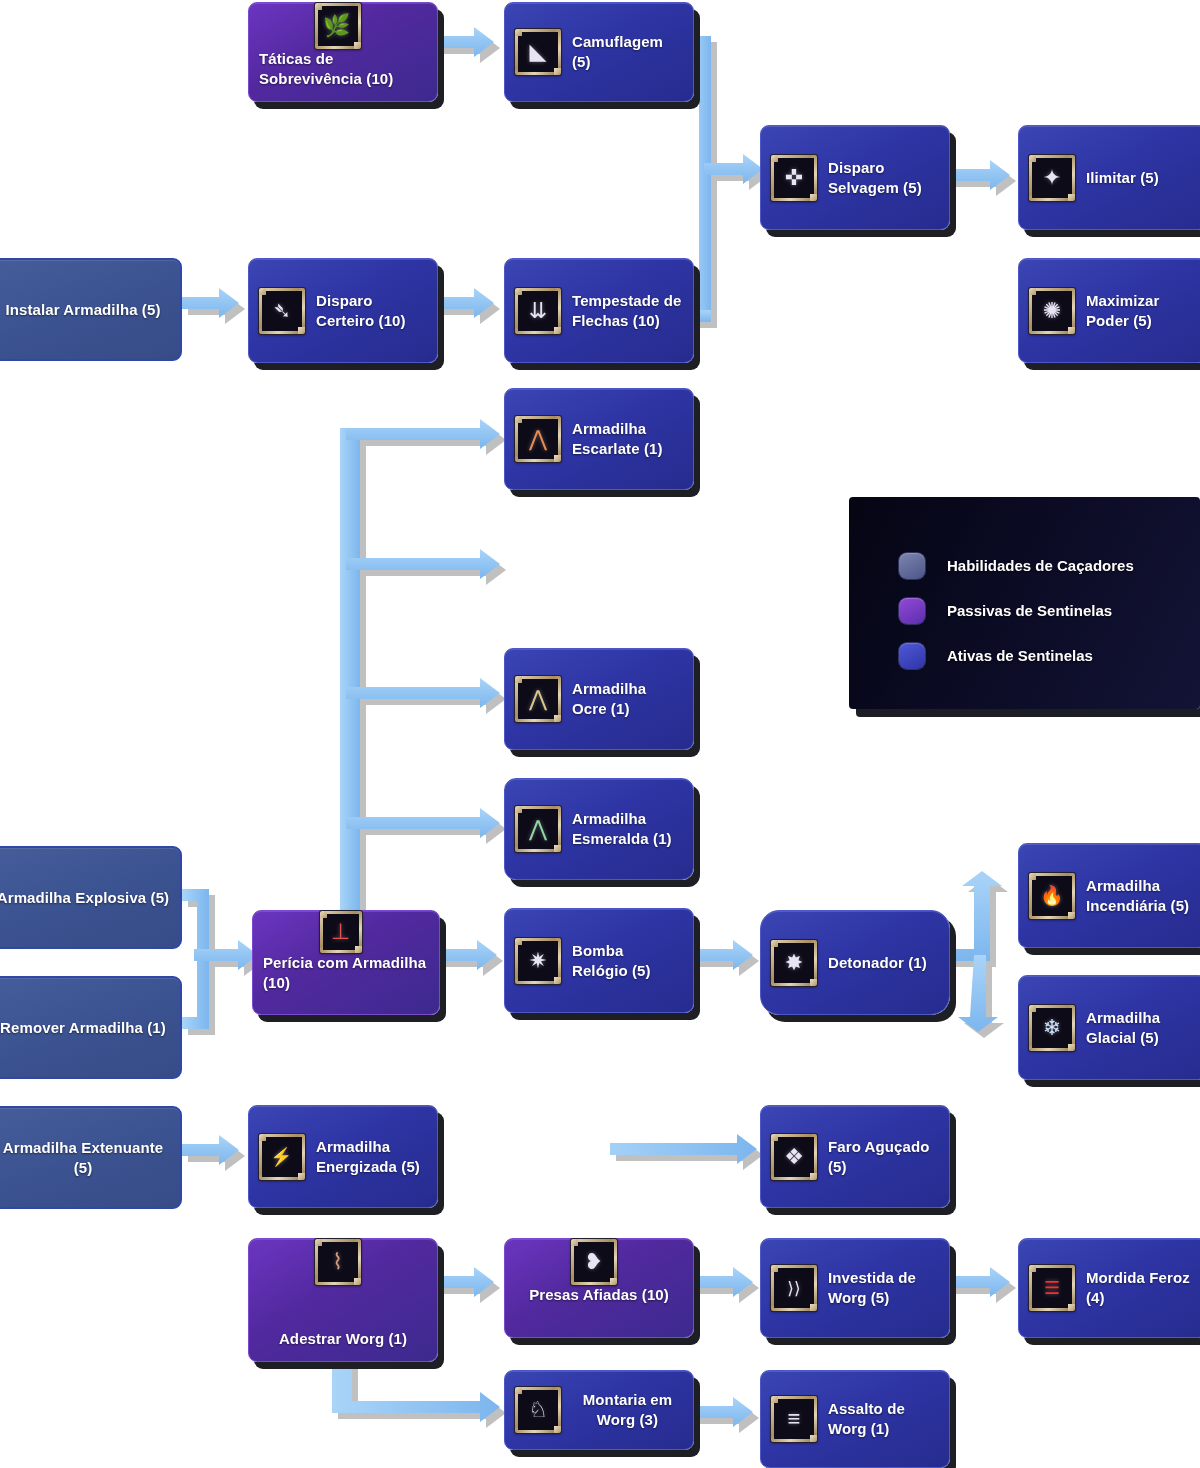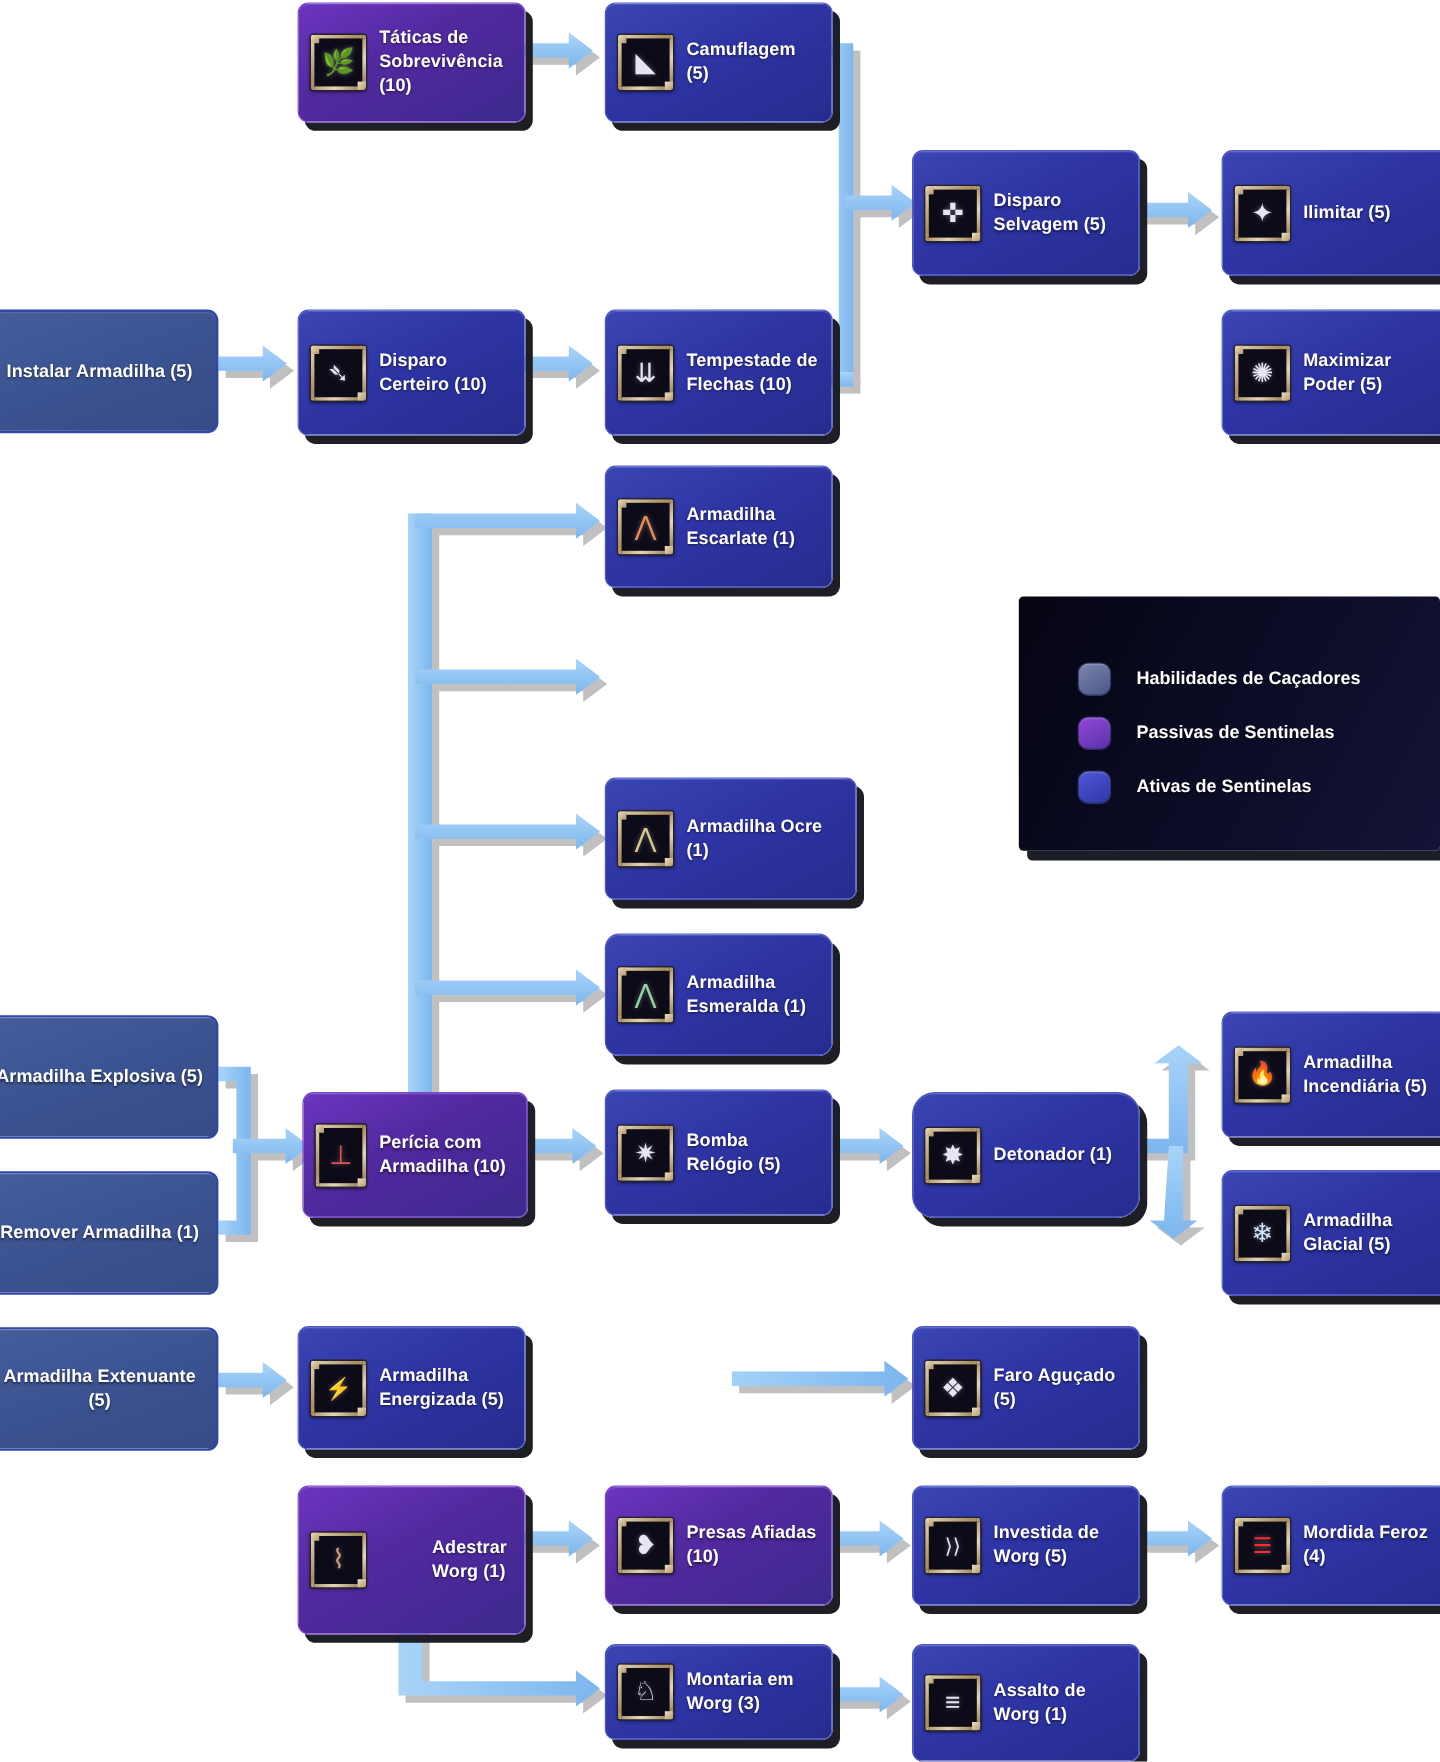--- a/index.html
+++ b/index.html
@@ -45,20 +45,21 @@
     background: linear-gradient(152deg, #3b45b4 0%, #2e34a3 45%, #262c8e 100%);
     border: 1.5px solid #4d58c8;
     box-shadow: 6px 7px 0 0 #1d1f25, inset 0 1px 0 rgba(255,255,255,.14);
   }
 
   
   .node.passive {
     background: linear-gradient(150deg, #6b35c0 0%, #52299f 42%, #3c2a8e 100%);
     border: 1.5px solid #7b49cf;
     box-shadow: 6px 7px 0 0 #1d1f25, inset 0 1px 0 rgba(255,255,255,.14);
+    flex-direction: column;
   }
 
   
   .icon {
     position: relative;
     width: 46px; height: 46px;
     flex: 0 0 46px;
     margin-right: 11px;
     border-radius: 2px;
     background: #0d0b18;
@@ -262,21 +263,21 @@
 
   <div class="node active" style="left:504px; top:388px; width:190px; height:102px;">
     <span class="icon">
       <span class="glyph" style="color:#ef8a4a">⋀</span>
       <span class="frame"></span>
     </span>
     <span class="lbl">Armadilha Escarlate (1)</span>
   </div>
 
 
-  <div class="node active" style="left:504px; top:648px; width:210px; height:102px;justify-content:flex-end;">
+  <div class="node active" style="left:504px; top:648px; width:190px; height:102px;justify-content:flex-end;">
     <span class="icon">
       <span class="glyph" style="color:#d9c78a">⋀</span>
       <span class="frame"></span>
     </span>
     <span class="lbl">Armadilha Ocre (1)</span>
   </div>
 
   <div class="node active" style="left:504px; top:778px; width:190px; height:102px;border-radius:12px;">
     <span class="icon">
       <span class="glyph" style="color:#8fd8a6">⋀</span>
@@ -378,21 +379,21 @@
   </div>
 
   <div class="node active" style="left:1018px; top:1238px; width:190px; height:100px;">
     <span class="icon">
       <span class="glyph" style="color:#ff2b2b;font-size:18px">☰</span>
       <span class="frame"></span>
     </span>
     <span class="lbl">Mordida Feroz (4)</span>
   </div>
 
-  <div class="node active" style="left:504px; top:1370px; width:190px; height:80px;">
+  <div class="node active" style="left:504px; top:1370px; width:190px; height:80px;text-align:center;">
     <span class="icon">
       <span class="glyph">♘</span>
       <span class="frame"></span>
     </span>
     <span class="lbl">Montaria em Worg (3)</span>
   </div>
 
   <div class="node active" style="left:760px; top:1370px; width:190px; height:98px;align-items:center;">
     <span class="icon">
       <span class="glyph">≡</span>

